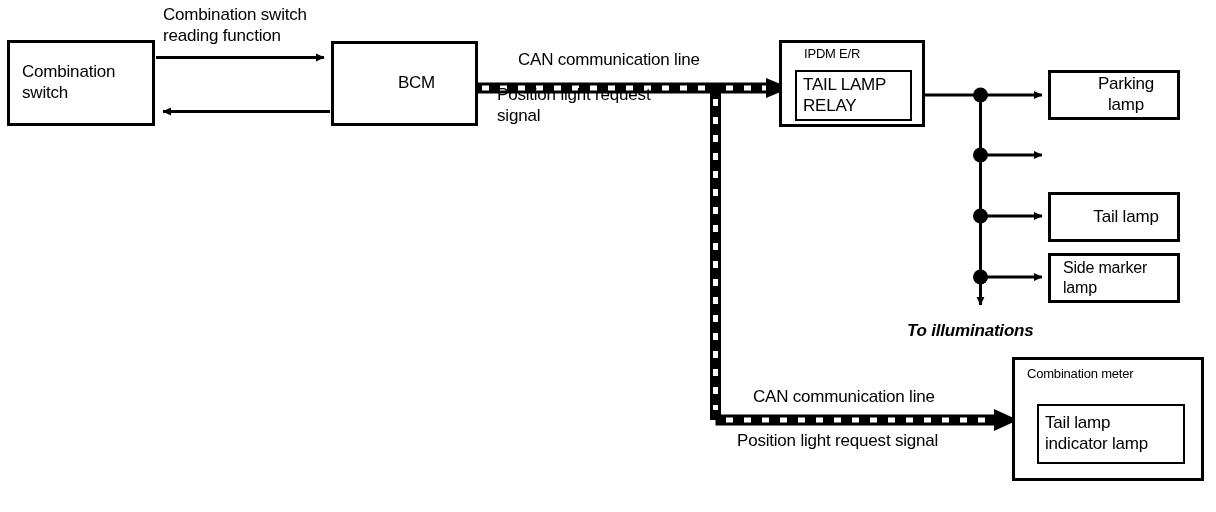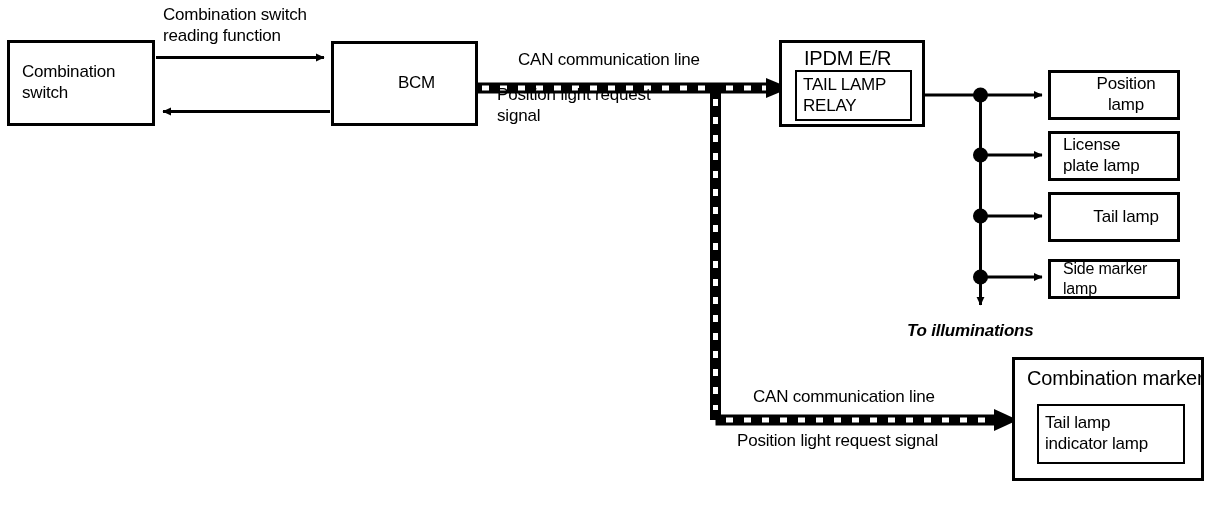--- a/index.html
+++ b/index.html
@@ -60,21 +60,21 @@
     flex-direction: column;
     justify-content: center;
     font-size: 17px;
     line-height: 1.22;
     color: #000000;
     letter-spacing: -0.2px;
   }
   .inner-box.pad { padding-left: 6px; padding-right: 4px; }
   .box-title {
     position: absolute;
-    font-size: 20px;
+    font-size: 13px;
     color: #000000;
     letter-spacing: -0.2px;
     white-space: nowrap;
   }
 </style>
 </head>
 <body>
 
 <div id="diagram">
 
@@ -153,40 +153,36 @@
 
   <div class="node" style="left:779px; top:40px; width:146px; height:87px; display:block;">
     <div class="box-title" style="left:22px; top:3px;">IPDM E/R</div>
     <div class="inner-box pad" style="left:13px; top:27px; width:117px; height:51px;">
       <span style="white-space:pre-line;">TAIL LAMP
 RELAY</span>
     </div>
   </div>
 
   <div class="node center-text" style="left:1048px; top:70px; width:132px; height:50px;">
-    <span style="white-space:pre-line;">Position
+    <span style="white-space:pre-line;">Parking
 lamp</span>
   </div>
 
-  <div class="node pad-lr" style="left:1048px; top:131px; width:132px; height:50px;">
-    <span style="white-space:pre-line;">License
-plate lamp</span>
-  </div>
 
   <div class="node center-text" style="left:1048px; top:192px; width:132px; height:50px;">
     <span style="white-space:pre-line;">Tail lamp</span>
   </div>
 
-  <div class="node pad-lr" style="left:1048px; top:259px; width:132px; height:40px; font-size:16px;">
+  <div class="node pad-lr" style="left:1048px; top:253px; width:132px; height:50px; font-size:16px;">
     <span style="white-space:pre-line;">Side marker
 lamp</span>
   </div>
 
   <div class="node" style="left:1012px; top:357px; width:192px; height:124px; display:block;">
-    <div class="box-title" style="left:12px; top:6px;">Combination marker</div>
+    <div class="box-title" style="left:12px; top:6px;">Combination meter</div>
     <div class="inner-box pad" style="left:22px; top:44px; width:148px; height:60px;">
       <span style="white-space:pre-line;">Tail lamp
 indicator lamp</span>
     </div>
   </div>
 
   <div class="label" style="left:163px; top:4px;">Combination switch
 reading function</div>
 
   <div class="label nowrap" style="left:518px; top:49px;">CAN communication line</div>

